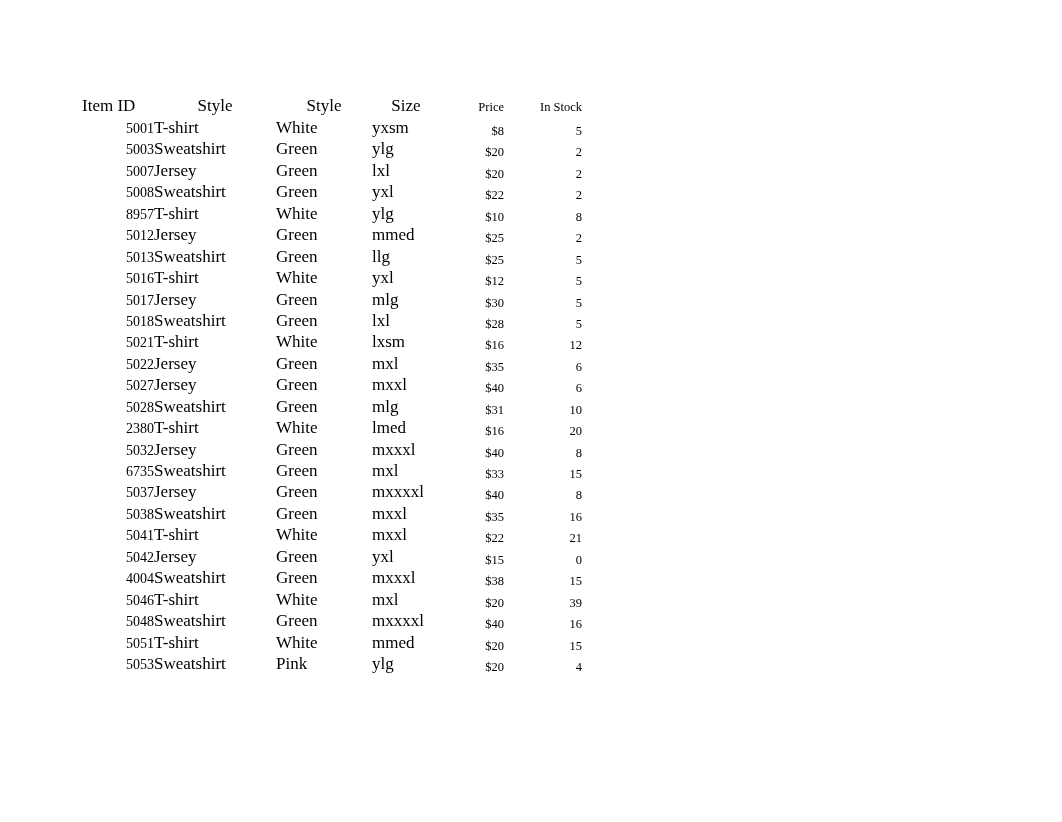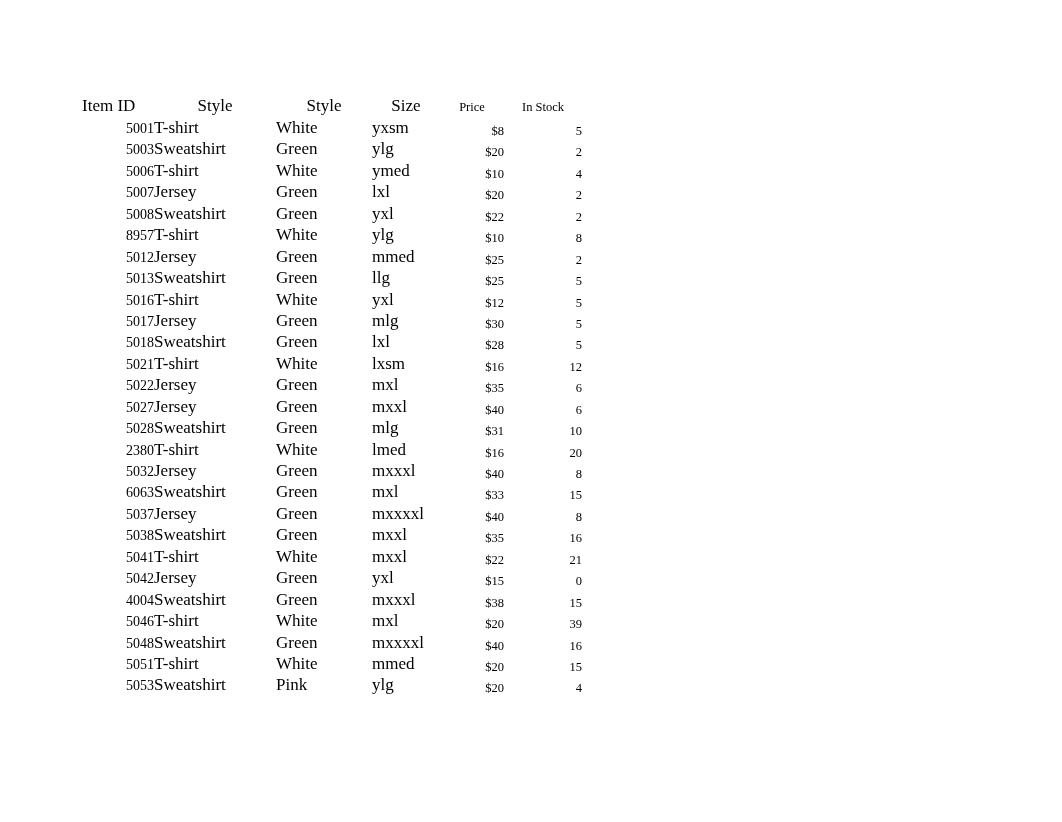--- a/index.html
+++ b/index.html
@@ -62,21 +62,21 @@
   
   .h-big {
     font-size: 17px;
     line-height: 19px;
     text-align: center;
     color: #000;
   }
   .h-small {
     font-size: 12.5px;
     line-height: 19px;
-    text-align: center;
+    text-align: right;
     color: #000;
     font-family: "Liberation Serif", "DejaVu Serif", serif;
   }
   .h-id    { text-align: left; padding-left: 0; }
   .h-style { padding-left: 72px; }
   .h-color { padding-left: 22px; }
   .h-size  { padding-left: 22px; }
   .h-price { padding-left: 12px; }
   .h-stock { padding-left: 11px; }
 
@@ -146,28 +146,20 @@
         </tr>
         <tr class="data-row">
           <td class="c-id">5003</td>
           <td class="c-style">Sweatshirt</td>
           <td class="c-color">Green</td>
           <td class="c-size">ylg</td>
           <td class="c-price">$20</td>
           <td class="c-stock">2</td>
         </tr>
         <tr class="data-row">
-          <td class="c-id">5006</td>
-          <td class="c-style">T-shirt</td>
-          <td class="c-color">White</td>
-          <td class="c-size">ymed</td>
-          <td class="c-price">$10</td>
-          <td class="c-stock">4</td>
-        </tr>
-        <tr class="data-row">
           <td class="c-id">5007</td>
           <td class="c-style">Jersey</td>
           <td class="c-color">Green</td>
           <td class="c-size">lxl</td>
           <td class="c-price">$20</td>
           <td class="c-stock">2</td>
         </tr>
         <tr class="data-row">
           <td class="c-id">5008</td>
           <td class="c-style">Sweatshirt</td>
@@ -266,21 +258,21 @@
         </tr>
         <tr class="data-row">
           <td class="c-id">5032</td>
           <td class="c-style">Jersey</td>
           <td class="c-color">Green</td>
           <td class="c-size">mxxxl</td>
           <td class="c-price">$40</td>
           <td class="c-stock">8</td>
         </tr>
         <tr class="data-row">
-          <td class="c-id">6063</td>
+          <td class="c-id">6735</td>
           <td class="c-style">Sweatshirt</td>
           <td class="c-color">Green</td>
           <td class="c-size">mxl</td>
           <td class="c-price">$33</td>
           <td class="c-stock">15</td>
         </tr>
         <tr class="data-row">
           <td class="c-id">5037</td>
           <td class="c-style">Jersey</td>
           <td class="c-color">Green</td>

